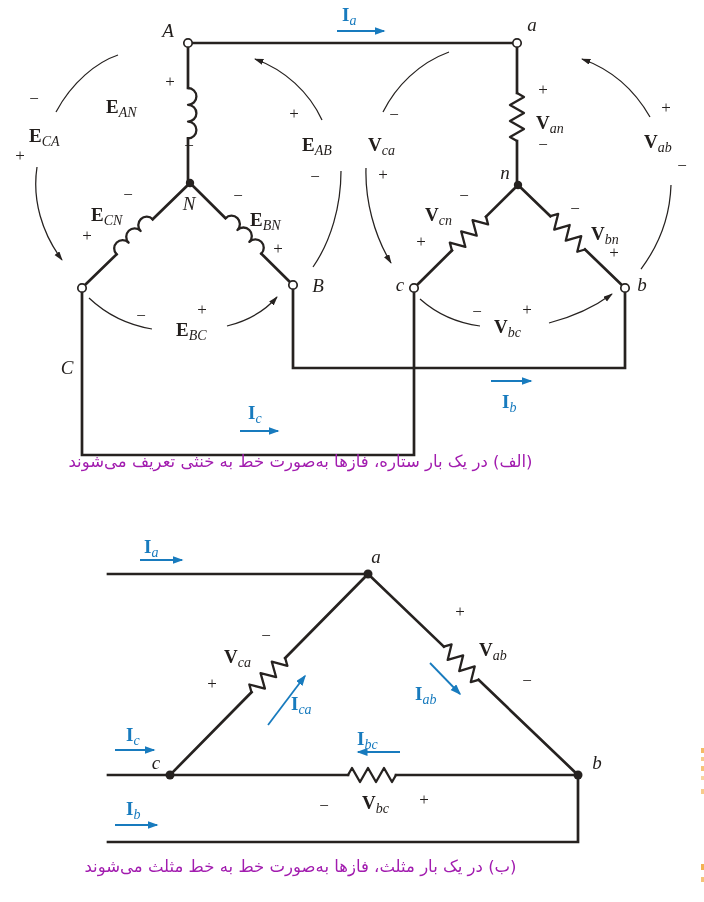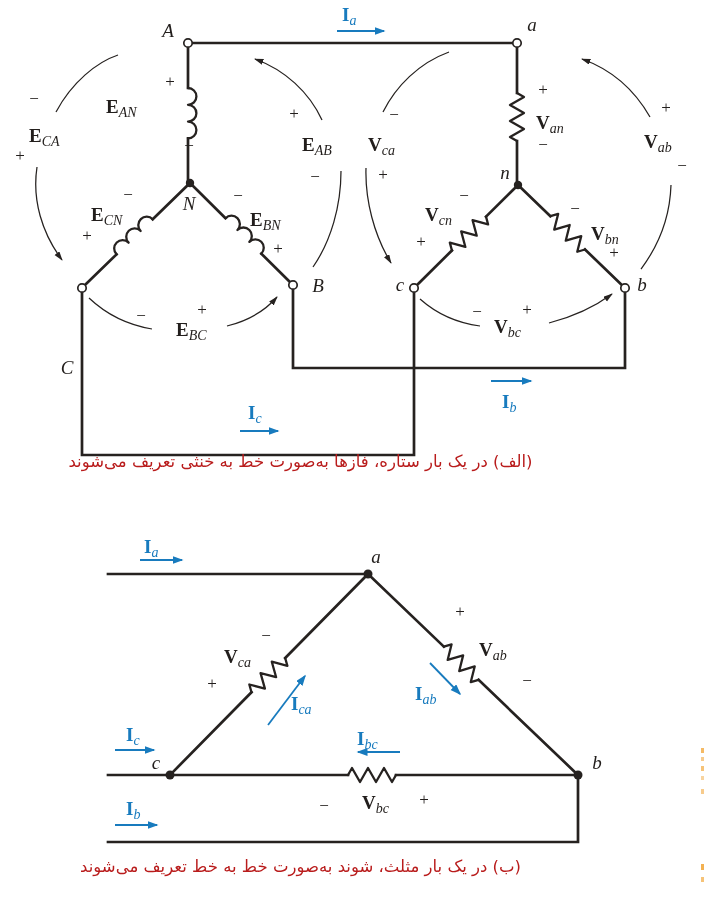--- a/index.html
+++ b/index.html
@@ -12,21 +12,21 @@
   .cur{stroke:#187bbe;stroke-width:1.8;fill:none;}
   .node-open{fill:#ffffff;stroke:#262220;stroke-width:1.7;}
   .node-fill{fill:#262220;stroke:none;}
   text{fill:#221e1c;}
   .nlbl{font-family:"Liberation Serif","DejaVu Serif",serif;font-style:italic;font-size:19px;text-anchor:middle;}
   .vsym{font-family:"Liberation Serif","DejaVu Serif",serif;font-weight:bold;font-size:19px;}
   .vsub{font-family:"Liberation Serif","DejaVu Serif",serif;font-style:italic;font-size:14px;}
   .blue{fill:#187bbe;}
   .sign{font-family:"Liberation Serif","DejaVu Serif",serif;font-size:17px;text-anchor:middle;}
   .caption{position:absolute;left:0;width:601px;text-align:center;direction:rtl;
-           font-family:"DejaVu Sans","Liberation Sans",sans-serif;font-size:16.5px;color:#b91c1c;}
+           font-family:"DejaVu Sans","Liberation Sans",sans-serif;font-size:16.5px;color:#a21caf;}
   #caption-a{top:452px;}
   #caption-b{top:857px;}
 </style>
 </head>
 <body>
 
 <div id="stage">
 
 <svg width="704" height="902" viewBox="0 0 704 902">
   <defs>
@@ -224,15 +224,15 @@
     <rect x="701" y="757" width="3" height="4" opacity="0.6"></rect>
     <rect x="701" y="766" width="3" height="5" opacity="0.7"></rect>
     <rect x="701" y="776" width="3" height="4" opacity="0.5"></rect>
     <rect x="701" y="789" width="3" height="5" opacity="0.6"></rect>
     <rect x="701" y="864" width="3" height="6" opacity="0.9"></rect>
     <rect x="701" y="877" width="3" height="5" opacity="0.7"></rect>
   </g>
 </svg>
 
 <div class="caption" id="caption-a">(الف) در یک بار ستاره، فازها به‌صورت خط به خنثی تعریف می‌شوند</div>
-<div class="caption" id="caption-b">(ب) در یک بار مثلث، شوند به‌صورت خط به خط تعریف می‌شوند</div>
+<div class="caption" id="caption-b">(ب) در یک بار مثلث، فازها به‌صورت خط به خط مثلث می‌شوند</div>
 
 </div>
 
 </body></html>

